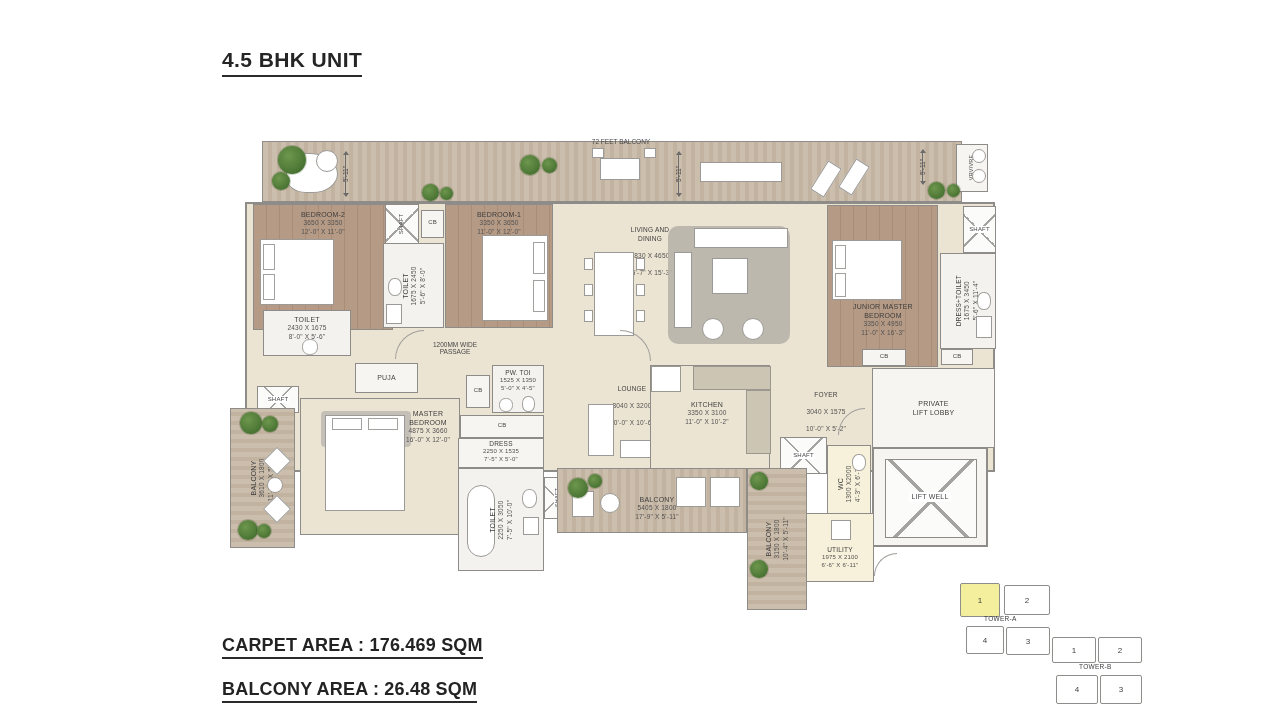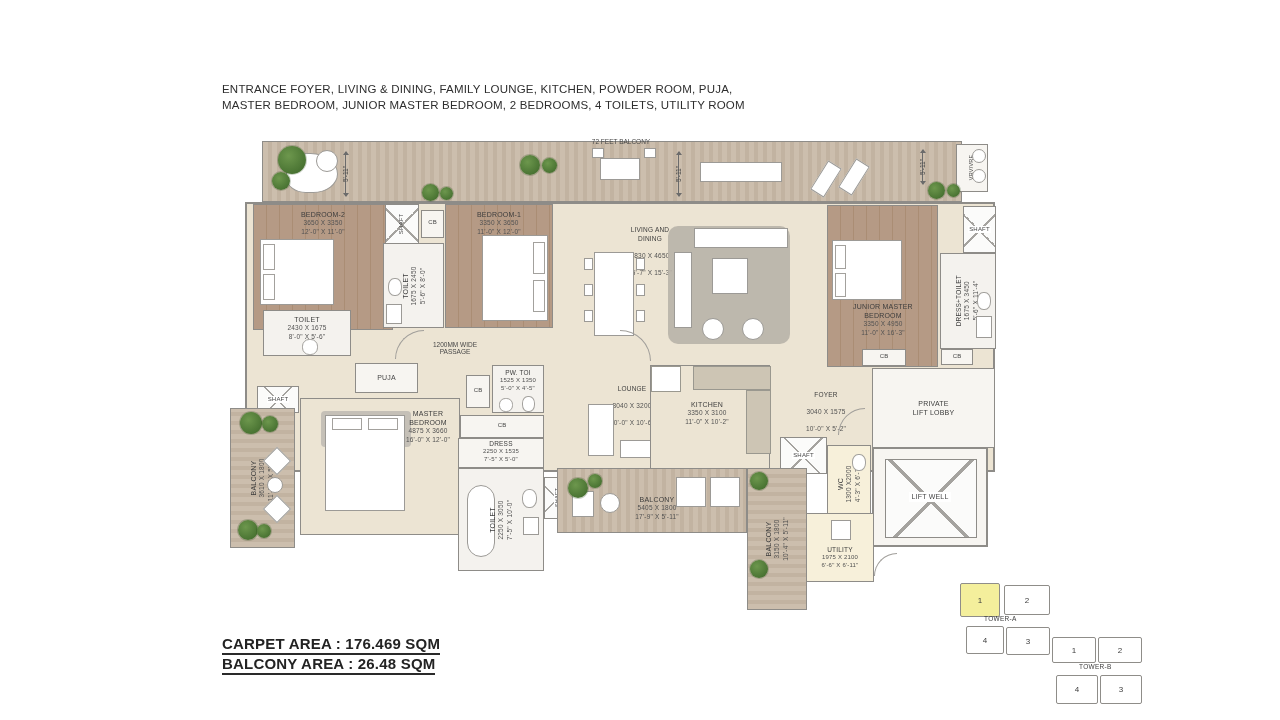--- a/index.html
+++ b/index.html
@@ -5,22 +5,22 @@
   html,body{margin:0;padding:0;}
   #page{position:relative;width:1280px;height:720px;background:#ffffff;overflow:hidden;
         font-family:"Liberation Sans", sans-serif;color:#2d2d2d;}
   .abs{position:absolute;box-sizing:border-box;}
   
   #title{position:absolute;left:222px;top:48px;font-size:21px;font-weight:700;letter-spacing:.4px;
          color:#252525;border-bottom:2px solid #2a2a2a;padding-bottom:3px;}
   #subtitle{position:absolute;left:222px;top:81px;font-size:11.5px;line-height:1.4;color:#2e2e2e;
             white-space:pre-line;letter-spacing:.2px;}
   
-  .area-line{font-size:15px;font-weight:700;color:#232323;border-bottom:2px solid #2a2a2a;
-             display:table;padding-bottom:1px;margin-bottom:0;letter-spacing:.2px;}
+  .area-line{font-size:18px;font-weight:700;color:#232323;border-bottom:2px solid #2a2a2a;
+             display:table;padding-bottom:1px;margin-bottom:20px;letter-spacing:.2px;}
   
   .room{position:absolute;box-sizing:border-box;border:1.5px solid #8e8c88;}
   .floor-cream{background:#ece4d3;}
   .floor-wood{background:repeating-linear-gradient(90deg,#b59a85 0 12px,#aa8d74 12px 13px);}
   .deck-v{background:repeating-linear-gradient(90deg,#ccbead 0 5px,#c2b3a1 5px 9px);}
   .deck-h{background:repeating-linear-gradient(0deg,#ccbead 0 5px,#c2b3a1 5px 9px);}
   .floor-marble{background:#f4f2ee;}
   .floor-pale{background:#f7f0da;}
   .floor-white{background:#f7f5f1;}
   .shaft-x{background:
@@ -57,22 +57,21 @@
   .kp-hl{background:#f4ef9c;}
   .kp-lbl{position:absolute;font-size:6.5px;color:#3c3c3c;letter-spacing:.3px;}
   .pillow{position:absolute;background:#fff;border:1px solid #a3a19d;}
   .fixture{position:absolute;background:#fff;border:1px solid #a3a19d;border-radius:45%;}
 </style>
 </head>
 <body>
 
 <div id="page">
 
-  <div id="subtitle">ENTRANCE FOYER, LIVING &amp; DINING, FAMILY LOUNGE, KITCHEN, POWDER ROOM, PUJA,
-MASTER BEDROOM, JUNIOR MASTER BEDROOM, 2 BEDROOMS, 4 TOILETS, UTILITY ROOM</div>
+  <div id="title">4.5 BHK UNIT</div>
 
   <div class="room deck-v" style="left:262px;top:141px;width:700px;height:61px"></div>
   <div class="minilbl" style="left:566px;top:138px;width:110px">72 FEET BALCONY</div>
 
   <div class="room floor-white" style="left:956px;top:144px;width:32px;height:48px">
     <div class="vcenter">
         <div class="rlabel vert" style="font-size:5.5px">VRV/VRF</div>
       </div>
     <span class="furn round" style="left:15px;top:4px;width:14px;height:14px"></span>
     <span class="furn round" style="left:15px;top:24px;width:14px;height:14px"></span>

